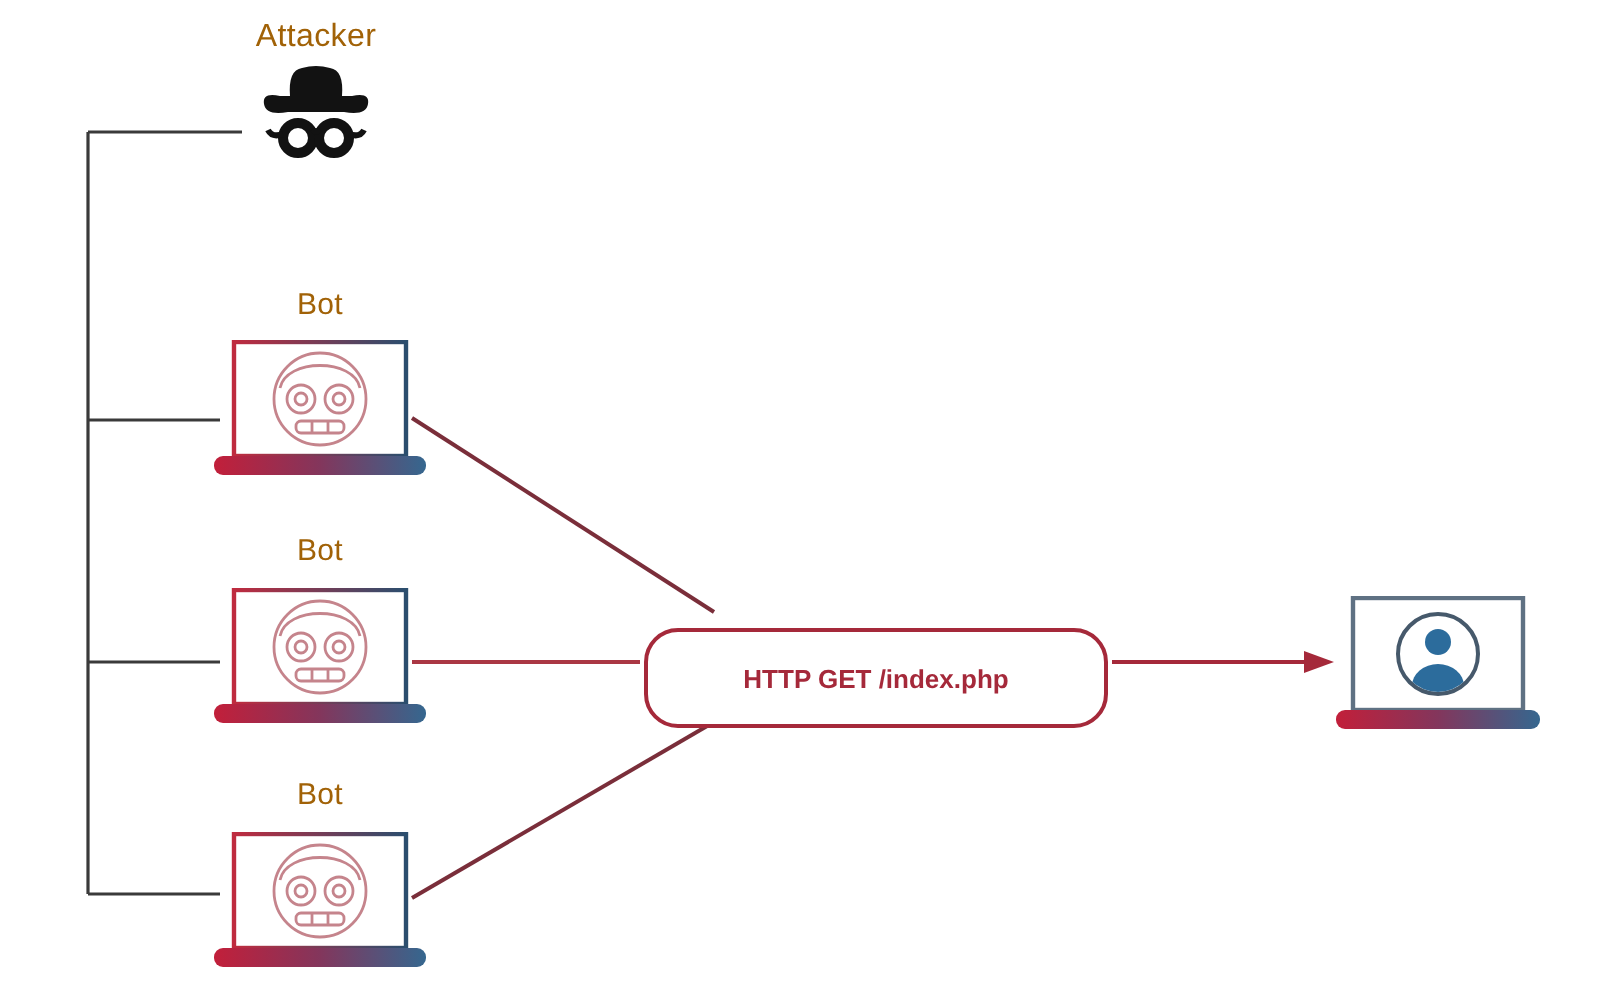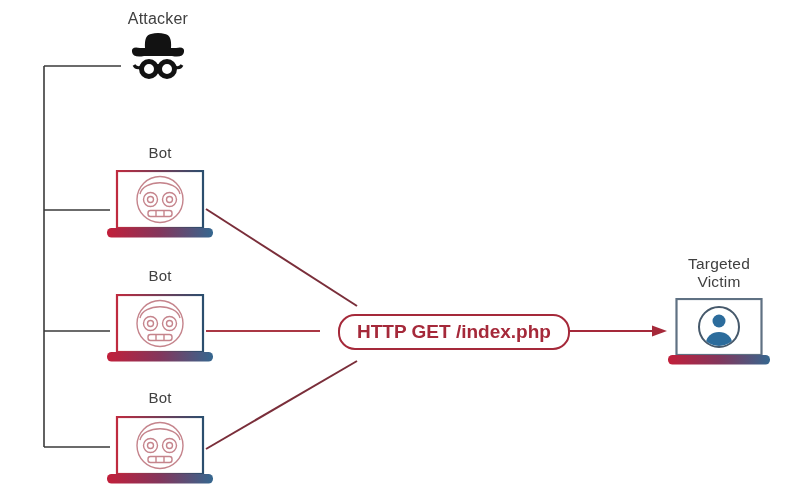--- a/index.html
+++ b/index.html
@@ -3,29 +3,29 @@
 <meta charset="utf-8">
 <style>
   html,body{margin:0;padding:0;background:#ffffff;}
   #stage{
     position:relative;width:800px;height:500px;background:#ffffff;overflow:hidden;
     font-family:"Liberation Sans", sans-serif;
   }
   .abs{position:absolute;}
   svg{display:block;}
   .node-label{
-    color:#404040;font-size:16px;text-align:center;letter-spacing:.2px;
+    color:#a16207;font-size:16px;text-align:center;letter-spacing:.2px;
   }
   .bot-label{font-size:15px;}
   .victim-label{font-size:15.5px;line-height:1.15;}
   .pill{
-    left:338px;top:314px;width:232px;height:36px;box-sizing:border-box;
+    left:322px;top:314px;width:232px;height:50px;box-sizing:border-box;
     border:2.5px solid #a5293a;border-radius:17px;background:#ffffff;
     display:flex;align-items:center;justify-content:center;
-    color:#a5293a;font-weight:bold;font-size:19px;white-space:nowrap;
+    color:#a5293a;font-weight:bold;font-size:13px;white-space:nowrap;
   }
   .watermark{
     right:10px;top:461px;font-size:21px;font-weight:bold;letter-spacing:1px;
     color:#b5b5b5;
     text-shadow:-1px -1px 0 #8f8f8f, 1.5px 1.5px 0 #ffffff;
     white-space:nowrap;
   }
 </style>
 </head>
 <body>
@@ -116,21 +116,20 @@
       <circle cx="62.5" cy="29.5" r="3"></circle>
       <rect x="41" y="40.5" width="24" height="6" rx="2.5"></rect>
       <line x1="49" y1="40.5" x2="49" y2="46.5"></line>
       <line x1="57" y1="40.5" x2="57" y2="46.5"></line>
     </g>
     <rect x="0" y="58" width="106" height="9.5" rx="4.5" fill="url(#gbase)"></rect>
   </svg>
 
   <div class="abs pill">HTTP GET /index.php</div>
 
-  <div class="abs node-label victim-label" style="left:674px;top:255px;width:90px;">Targeted Victim</div>
   <svg class="abs" style="left:668px;top:298px;" width="102" height="68" viewBox="0 0 102 68">
     <defs>
       <clipPath id="vclip">
           <circle cx="51" cy="29" r="19"></circle>
         </clipPath>
     </defs>
     <rect x="8.5" y="1" width="85" height="56" fill="#ffffff" stroke="#5f7183" stroke-width="2.2"></rect>
     <circle cx="51" cy="29" r="20" fill="#ffffff" stroke="#46596b" stroke-width="2"></circle>
     <g clip-path="url(#vclip)" fill="#2c6c9c">
       <circle cx="51" cy="23" r="6.5"></circle>

